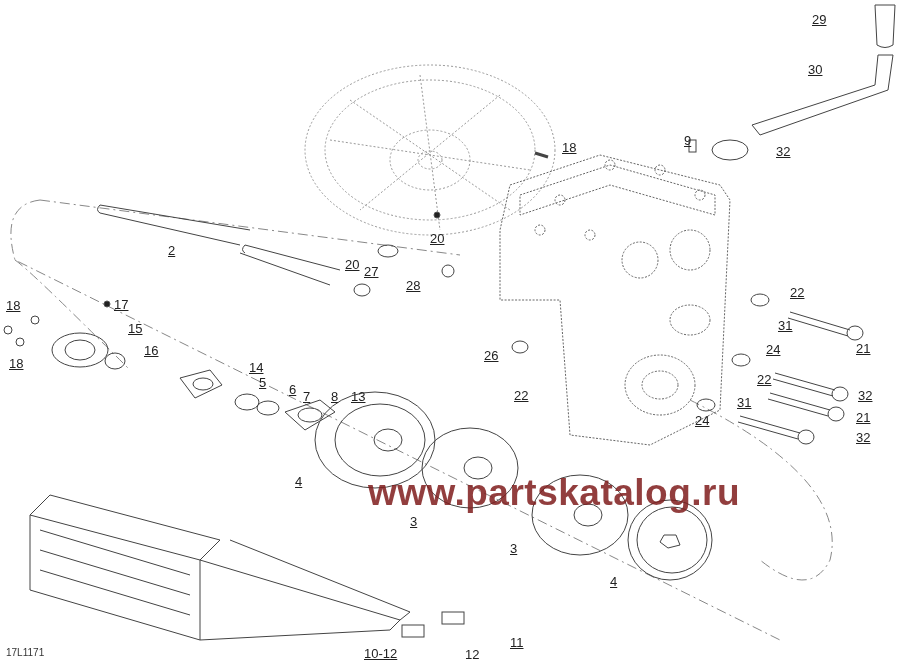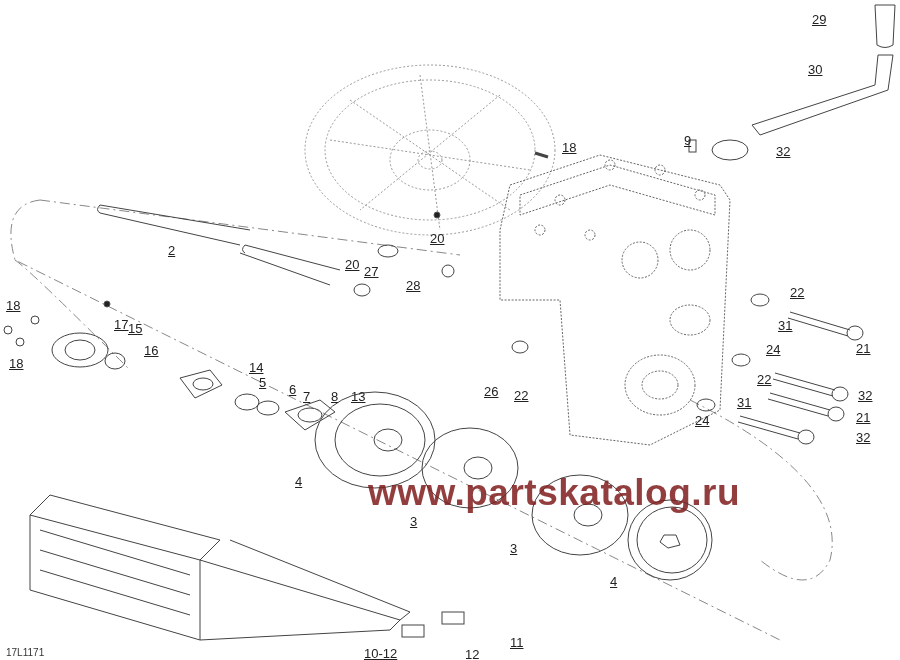--- a/index.html
+++ b/index.html
@@ -136,28 +136,28 @@
     <span class="lbl" style="left: 808px; top: 63px;">30</span>
     <span class="lbl" style="left: 684px; top: 134px;">9</span>
     <span class="lbl" style="left: 562px; top: 141px;">18</span>
     <span class="lbl" style="left: 776px; top: 145px;">32</span>
     <span class="lbl" style="left: 430px; top: 232px;">20</span>
     <span class="lbl" style="left: 168px; top: 244px;">2</span>
     <span class="lbl" style="left: 345px; top: 258px;">20</span>
     <span class="lbl" style="left: 364px; top: 265px;">27</span>
     <span class="lbl" style="left: 406px; top: 279px;">28</span>
     <span class="lbl" style="left: 790px; top: 286px;">22</span>
-    <span class="lbl" style="left: 114px; top: 298px; margin-top: 20px;">17</span>
+    <span class="lbl" style="left: 114px; top: 298px;">17</span>
     <span class="lbl" style="left: 6px; top: 299px;">18</span>
     <span class="lbl" style="left: 778px; top: 319px;">31</span>
     <span class="lbl" style="left: 128px; top: 322px;">15</span>
     <span class="lbl" style="left: 856px; top: 342px;">21</span>
     <span class="lbl" style="left: 9px; top: 357px;">18</span>
     <span class="lbl" style="left: 144px; top: 344px;">16</span>
-    <span class="lbl" style="left: 484px; top: 349px; margin-top: 36px;">26</span>
+    <span class="lbl" style="left: 484px; top: 349px;">26</span>
     <span class="lbl" style="left: 766px; top: 343px;">24</span>
     <span class="lbl" style="left: 249px; top: 361px;">14</span>
     <span class="lbl" style="left: 259px; top: 376px;">5</span>
     <span class="lbl" style="left: 757px; top: 373px;">22</span>
     <span class="lbl" style="left: 289px; top: 383px;">6</span>
     <span class="lbl" style="left: 858px; top: 389px;">32</span>
     <span class="lbl" style="left: 303px; top: 390px;">7</span>
     <span class="lbl" style="left: 514px; top: 389px;">22</span>
     <span class="lbl" style="left: 331px; top: 390px;">8</span>
     <span class="lbl" style="left: 351px; top: 390px;">13</span>

